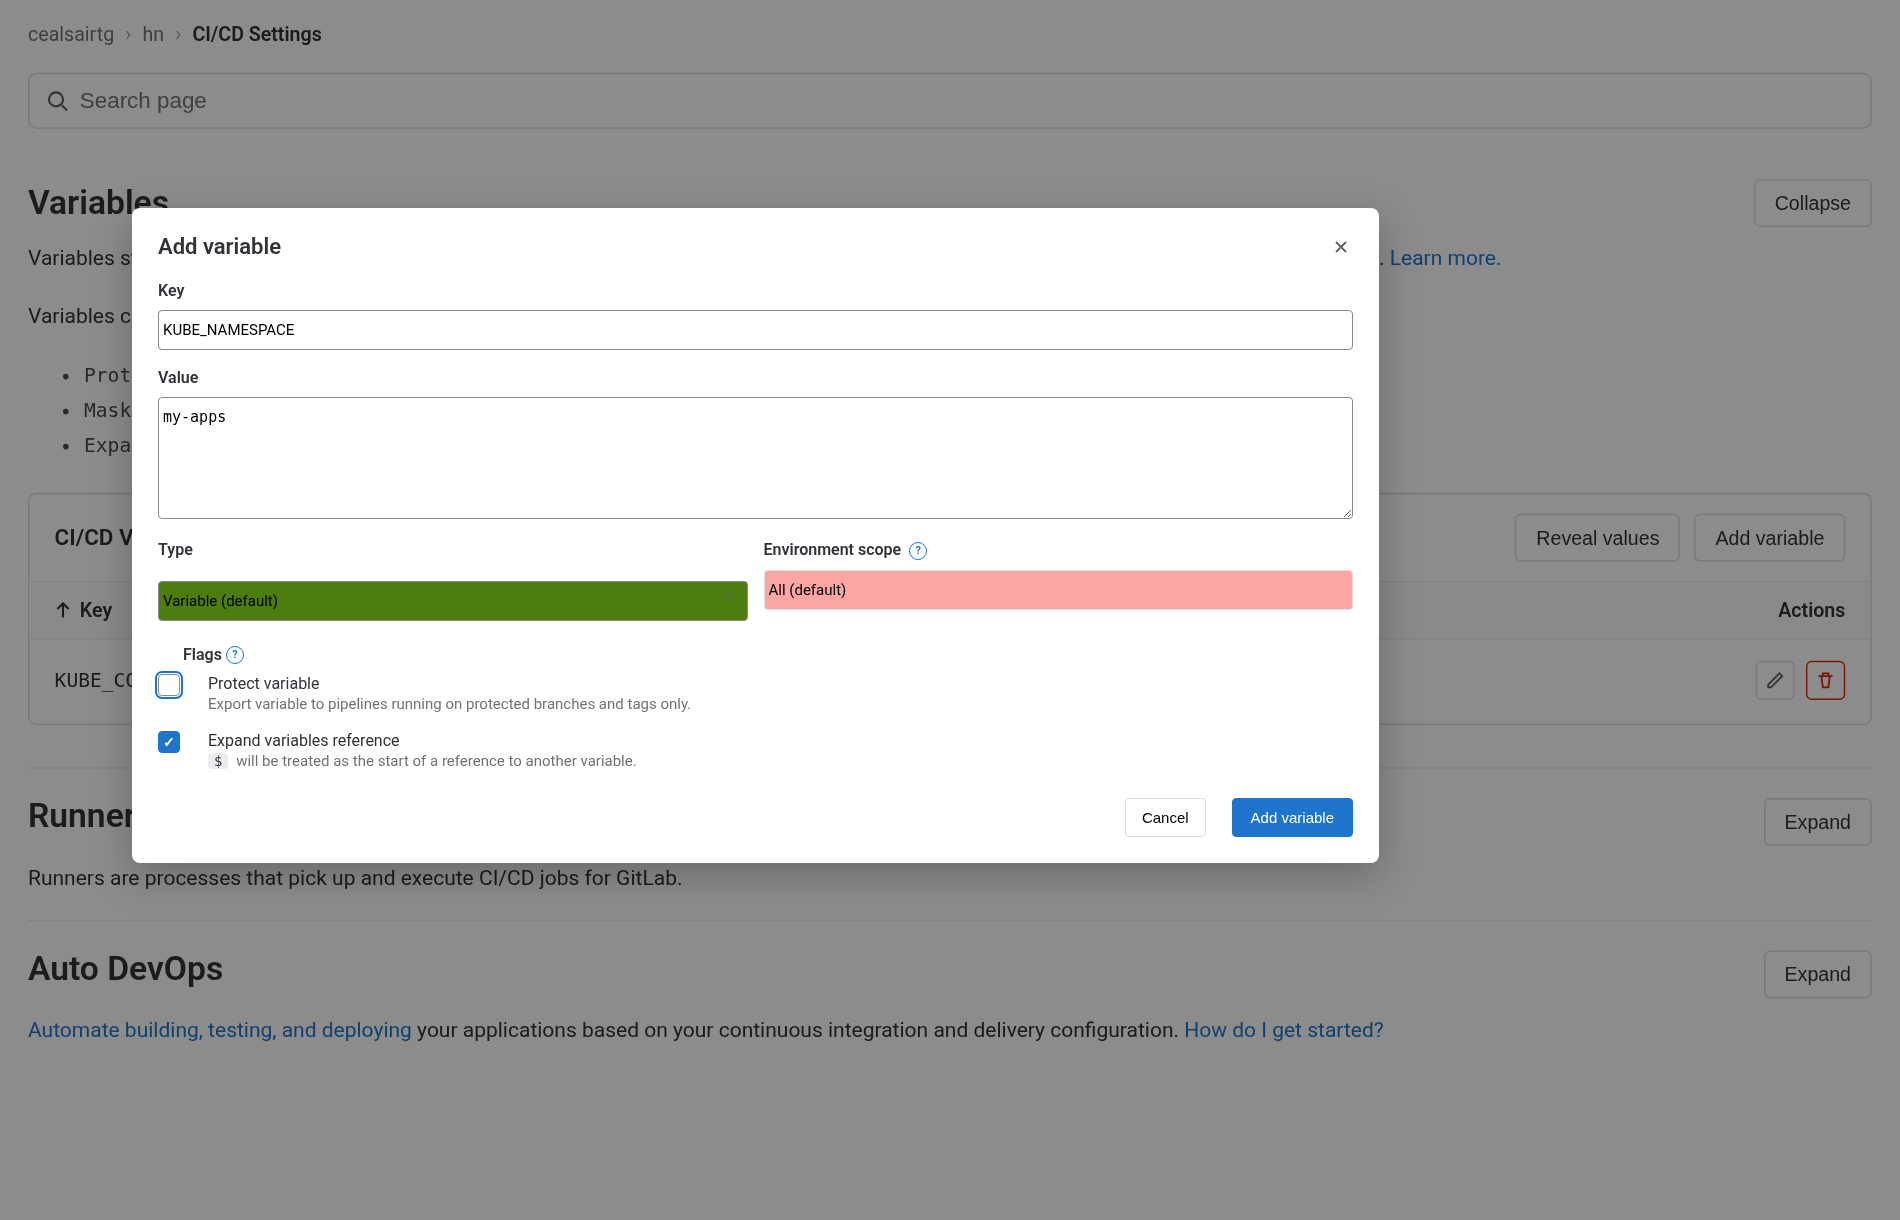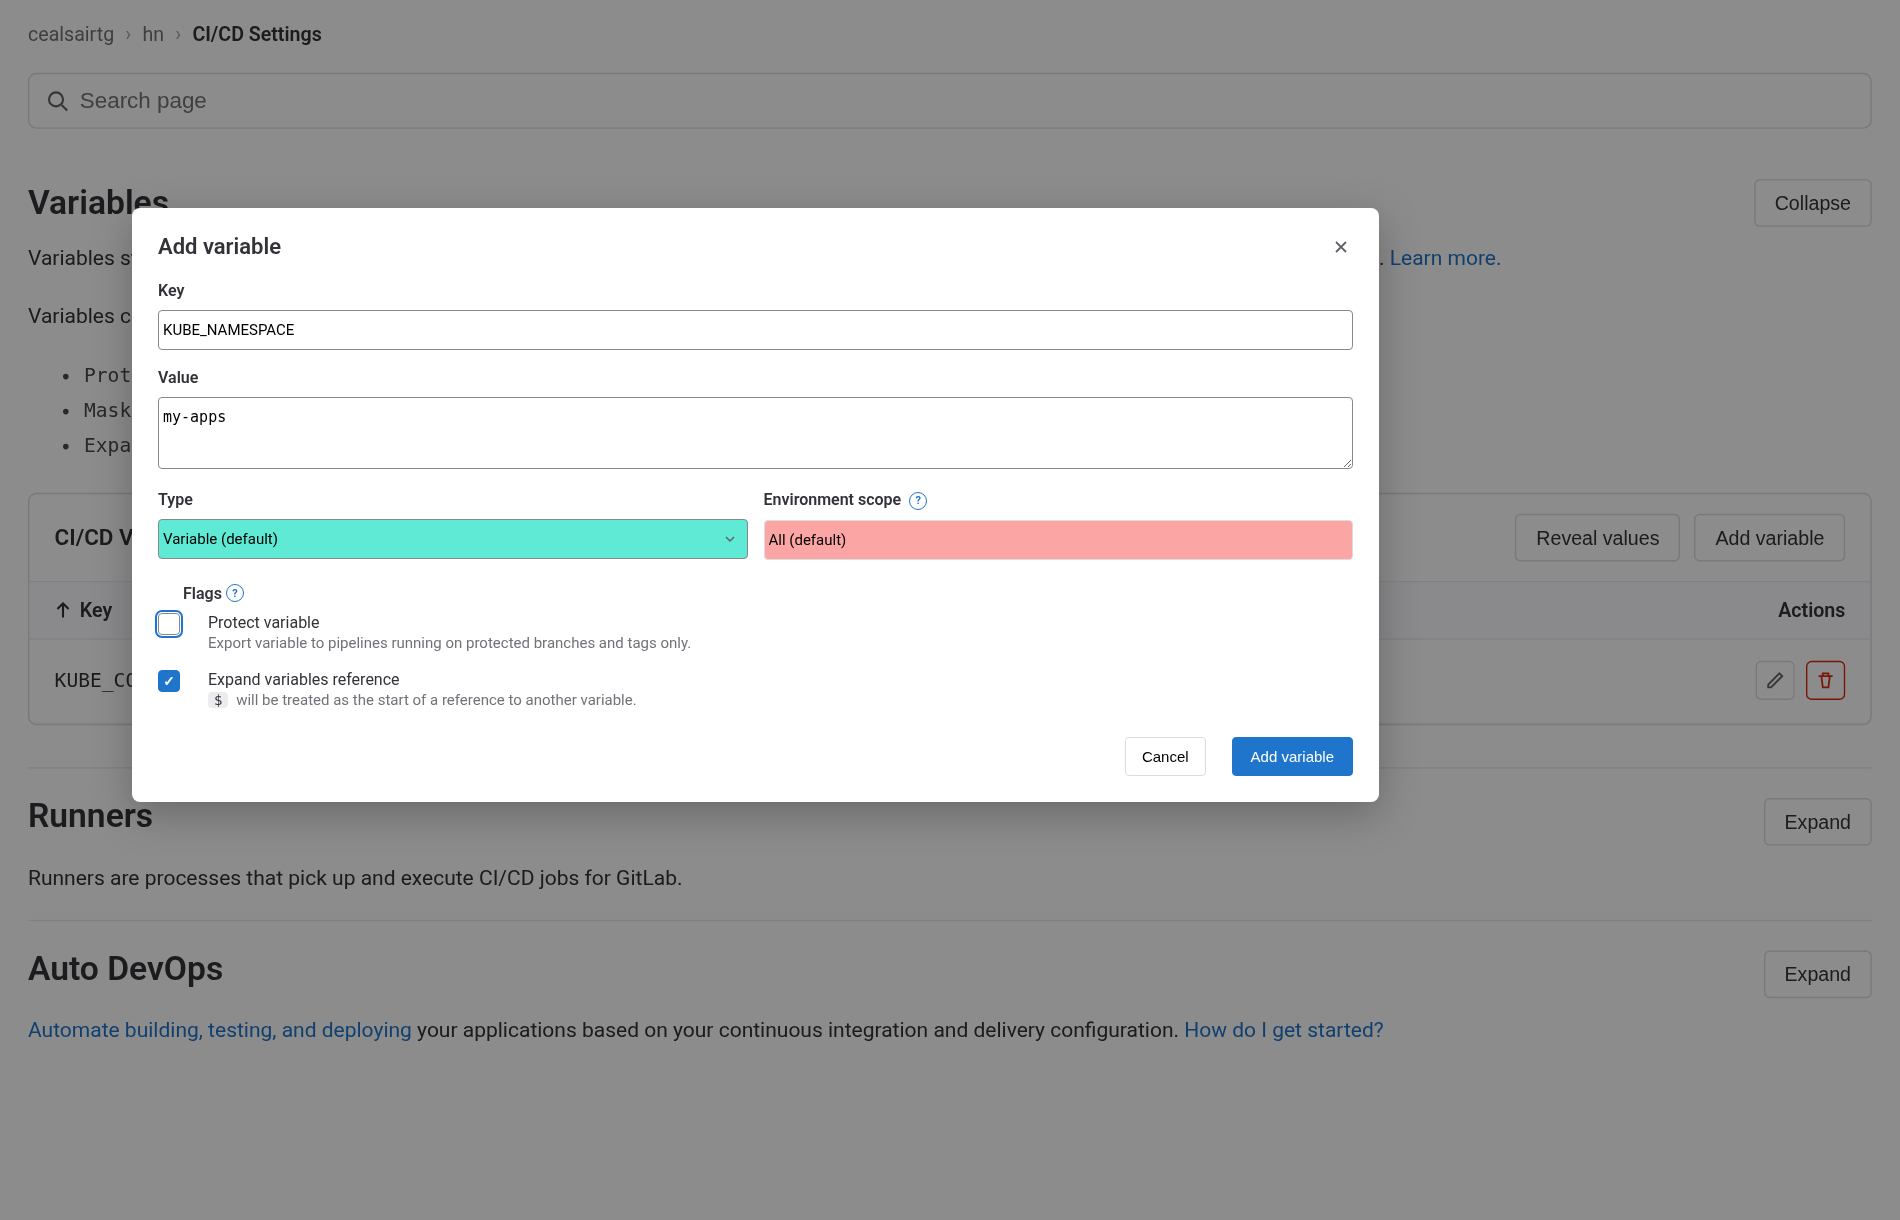--- a/index.html
+++ b/index.html
@@ -94,29 +94,29 @@
   transform-origin: top left;
 }
 .modal-head { display: flex; justify-content: space-between; align-items: center; margin-bottom: 22px; }
 .modal-title { font-size: 22px; font-weight: 600; }
 .close-btn { cursor: pointer; color: #626168; font-size: 18px; padding: 4px; }
 .field { margin-bottom: 18px; }
 .field label { display: block; font-size: 16px; font-weight: 600; margin-bottom: 10px; }
 .input, .textarea, .select, .scope-input {
   width: 100%; border: 1px solid #89888d; border-radius: 4px; padding: 10px 4px; font-size: 15px; font-family: inherit;
 }
-.textarea { height: 72px; resize: vertical; font-family: ui-monospace, Menlo, monospace; }
+.textarea { height: 122px; resize: vertical; font-family: ui-monospace, Menlo, monospace; }
 .row2 { display: flex; gap: 16px; }
 .row2 > .field { flex: 1; }
 .select-wrap { position: relative; }
 .select-wrap::after {
   content: ''; position: absolute; right: 12px; top: 50%; transform: translateY(-50%); width: 10px; height: 10px;
   background: none;
 }
-.select { appearance: none; background: #5eead4; }
+.select { appearance: none; background: #4d7c0f; margin-top: 12px; }
 .chev { position: absolute; right: 12px; top: 50%; transform: translateY(-50%); pointer-events: none; color: #626168; }
 .scope-input { background: #fca5a5; border-color: #dcdcde; }
 .help-icon { display: inline-flex; width: 18px; height: 18px; border: 1.5px solid #1f75cb; border-radius: 50%; color: #1f75cb; align-items: center; justify-content: center; font-size: 11px; font-weight: 700; margin-left: 4px; vertical-align: middle; }
 .flags-label { font-size: 16px; font-weight: 600; display: inline-flex; align-items: center; margin-bottom: 10px; margin-left: 25px; }
 .checkbox-row { display: flex; gap: 28px; margin-bottom: 18px; align-items: flex-start; }
 .checkbox {
   width: 22px; height: 22px; border: 1px solid #89888d; border-radius: 4px; flex-shrink: 0; cursor: pointer;
   display: flex; align-items: center; justify-content: center; background: #fff;
 }
 .checkbox.focused { outline: 2px solid #1f75cb; outline-offset: 1px; }

